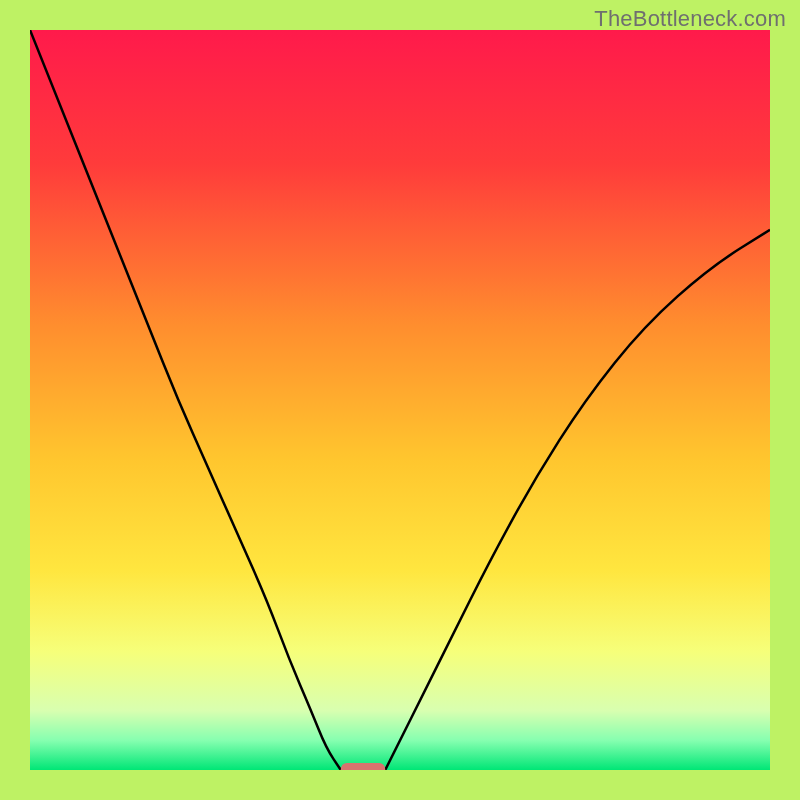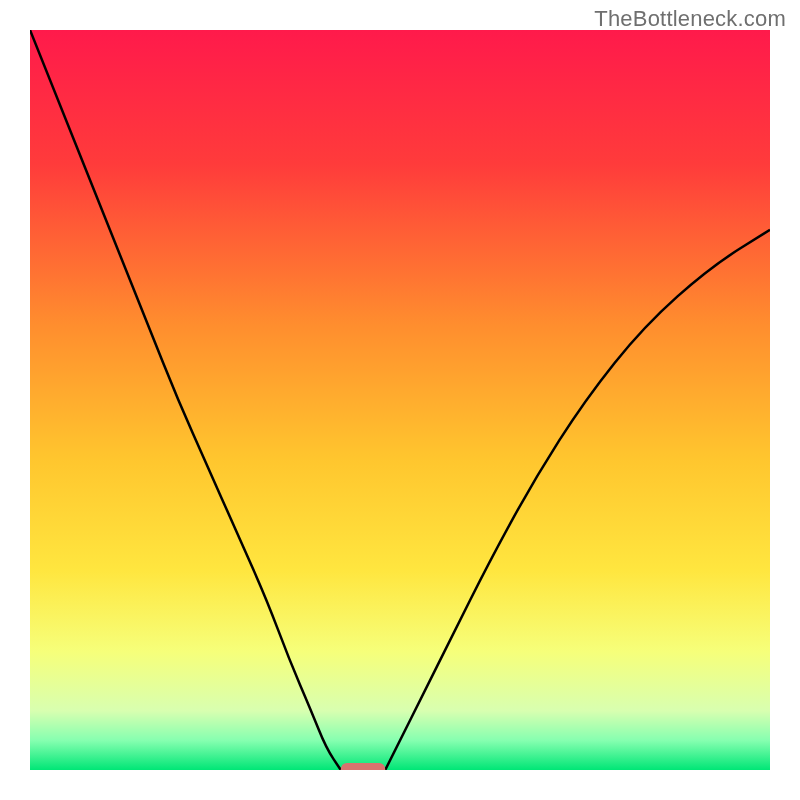--- a/index.html
+++ b/index.html
@@ -10,21 +10,21 @@
     overflow: hidden;
     background: #000;
     font-family: Arial, Helvetica, sans-serif;
   }
   .frame {
     position: absolute;
     left: 0;
     top: 0;
     width: 800px;
     height: 800px;
-    background: #ffffff;
+    background: #bef264;
   }
   .plot {
     position: absolute;
     left: 30px;
     top: 30px;
     width: 740px;
     height: 740px;
   }
   .watermark {
     position: absolute;

